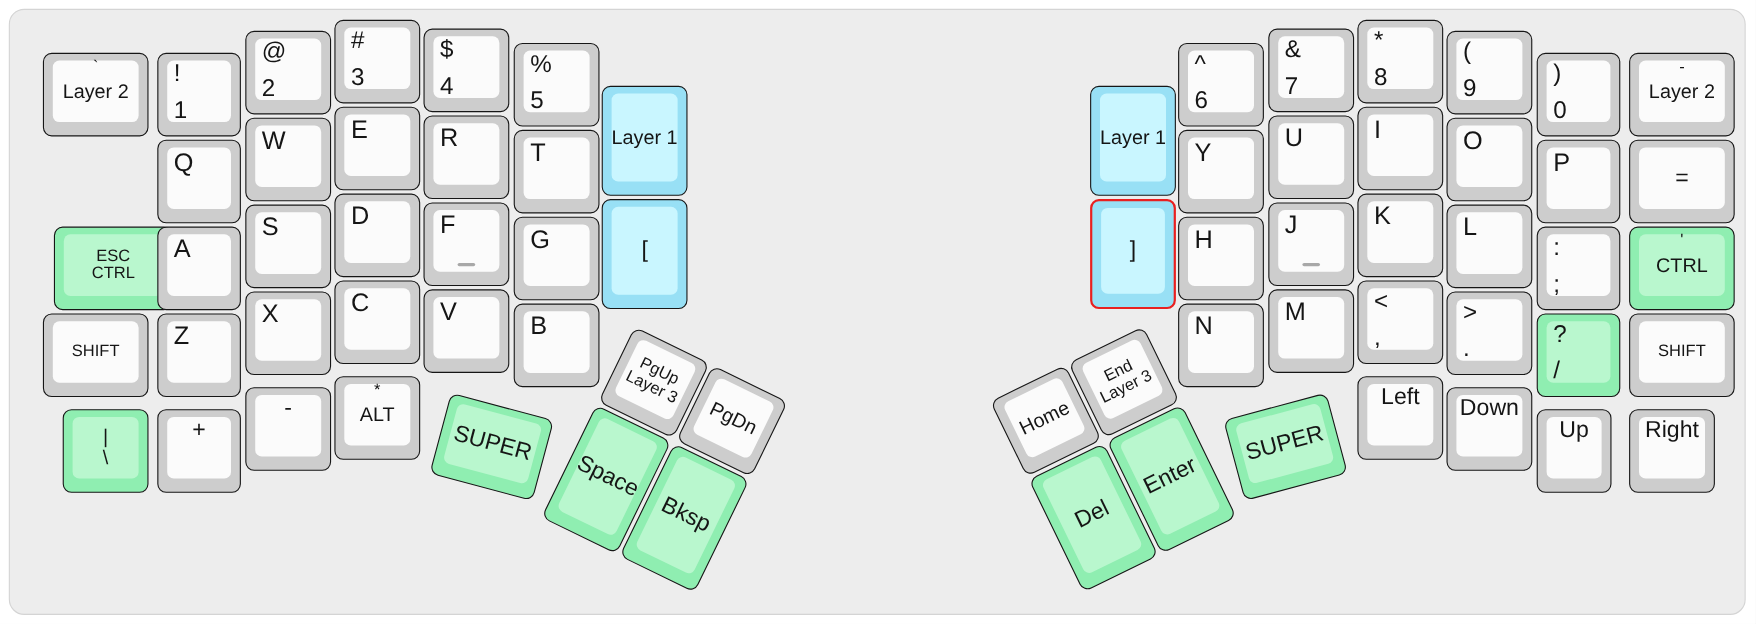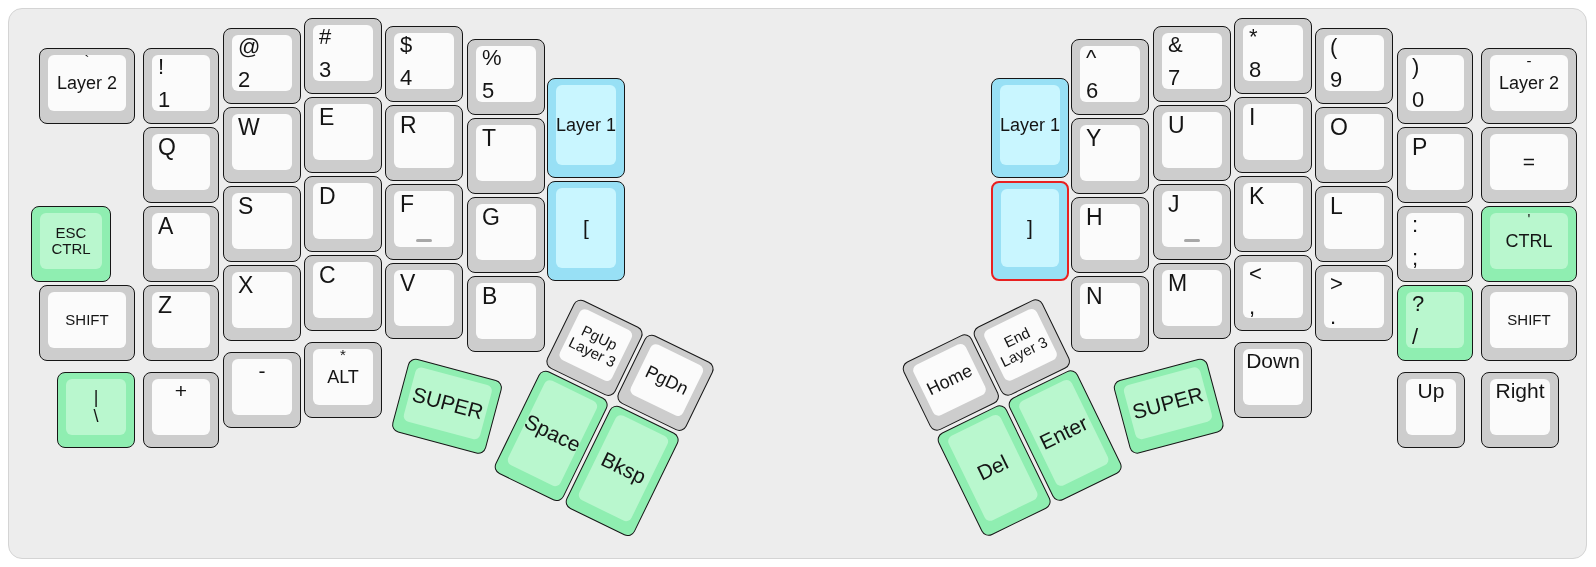--- a/index.html
+++ b/index.html
@@ -42,21 +42,21 @@
 <body style="--panel-bg: #ededed; --panel-border: #d4d4d4; --outline: #161616; --gray-side: #cdcdcd; --gray-top: #fbfbfb; --green-side: #8feeb1; --green-top: #b9f7ce; --blue-side: #98e0f5; --blue-top: #c9f6ff; --hl-border: #e82020; --legend: #151515;">
 
 <div class="panel"></div>
 <div class="board">
     <div class="key gray" style="left: 39px; top: 48px; width: 96px; height: 76px;">
       <div class="top tc_c">
         <span class="lg lg0">`</span>
         <span class="lg lg1">Layer 2</span>
       </div>
     </div>
-    <div class="key green" style="left: 31px; top: 206px; width: 80px; height: 76px;">
+    <div class="key green" style="left: 49px; top: 206px; width: 108px; height: 76px;">
       <div class="top c2 s">
         <span class="lg lg0">ESC</span>
         <span class="lg lg1">CTRL</span>
       </div>
     </div>
     <div class="key gray" style="left: 39px; top: 285px; width: 96px; height: 76px;">
       <div class="top c s">
         <span class="lg lg0">SHIFT</span>
       </div>
     </div>
@@ -292,21 +292,21 @@
       </div>
     </div>
     <div class="key gray" style="left: 1234px; top: 255px; width: 78px; height: 76px;">
       <div class="top tl2">
         <span class="lg lg0">&lt;</span>
         <span class="lg lg1">,</span>
       </div>
     </div>
     <div class="key gray" style="left: 1234px; top: 342px; width: 78px; height: 76px;">
       <div class="top tc">
-        <span class="lg lg0">Down</span>
+        <span class="lg lg0">Left</span>
       </div>
     </div>
     <div class="key gray" style="left: 1315px; top: 28px; width: 78px; height: 76px;">
       <div class="top tl2">
         <span class="lg lg0">(</span>
         <span class="lg lg1">9</span>
       </div>
     </div>
     <div class="key gray" style="left: 1315px; top: 107px; width: 78px; height: 76px;">
       <div class="top tl">
@@ -315,20 +315,25 @@
     </div>
     <div class="key gray" style="left: 1315px; top: 186px; width: 78px; height: 76px;">
       <div class="top tl">
         <span class="lg lg0">L</span>
       </div>
     </div>
     <div class="key gray" style="left: 1315px; top: 265px; width: 78px; height: 76px;">
       <div class="top tl2">
         <span class="lg lg0">&gt;</span>
         <span class="lg lg1">.</span>
+      </div>
+    </div>
+    <div class="key gray" style="left: 1315px; top: 352px; width: 78px; height: 76px;">
+      <div class="top tc">
+        <span class="lg lg0">Down</span>
       </div>
     </div>
     <div class="key gray" style="left: 1397px; top: 48px; width: 76px; height: 76px;">
       <div class="top tl2">
         <span class="lg lg0">)</span>
         <span class="lg lg1">0</span>
       </div>
     </div>
     <div class="key gray" style="left: 1397px; top: 127px; width: 76px; height: 76px;">
       <div class="top tl">

